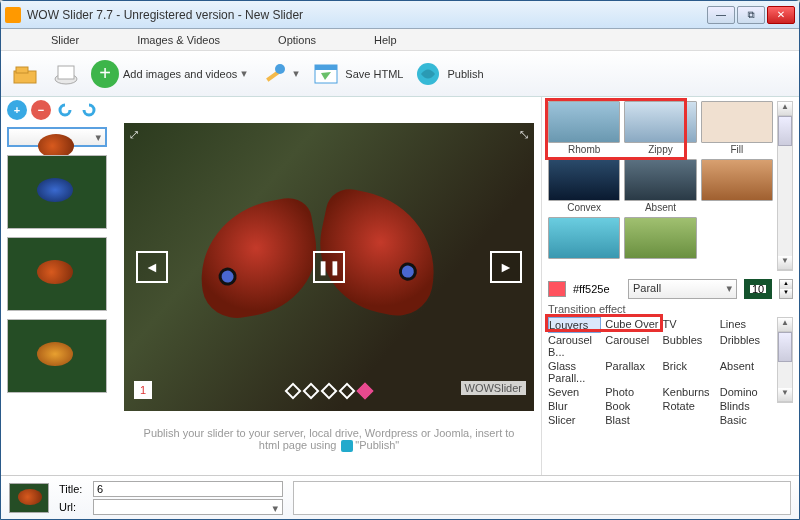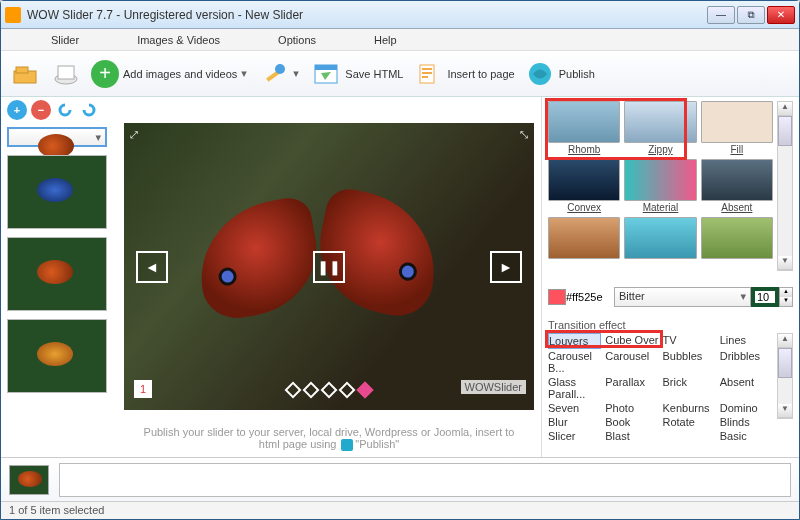--- a/index.html
+++ b/index.html
@@ -52,31 +52,31 @@
 .wm { position: absolute; right: 8px; bottom: 16px; background: rgba(255,255,255,0.8); padding: 1px 4px; font-size: 11px; color: #555;}
 .hint { font-size: 10px; color: #999; text-align: center; width: 380px; margin-top: 16px; }
 .hint .pubic { display: inline-block; width: 12px; height: 12px; background: #2ac; border-radius: 2px; vertical-align: middle; margin: 0 2px;}
 
 .right { width: 258px; border-left: 1px solid #ddd; display: flex; flex-direction: column; padding: 4px 6px 0 6px; overflow: hidden;}
 .rlabel { color: #555; font-size: 11px; margin-bottom: 2px; }
 .tplrow { display: flex; gap: 4px; margin-bottom: 4px; align-items: flex-start;}
 .tplgrid { flex: 1; display: grid; grid-template-columns: repeat(3, 1fr); gap: 4px; }
 .tpl { text-align: center; }
 .tplthumb { width: 100%; height: 42px; background: linear-gradient(#9cc3da,#6a98b0); border: 1px solid #aaa; border-radius: 1px; position: relative;}
-.tpl .lbl { font-size: 10px; color: #444; margin-top: 1px; text-decoration: underline; }
+.tpl .lbl { font-size: 10px; color: #444; margin-top: 1px; }
 .highlight { position: absolute; border: 3px solid #e8302f; pointer-events: none; }
 .hl1 { left: -3px; top: -3px; width: 142px; height: 62px; }
 .scroll { width: 16px; background: #f0f0f0; border: 1px solid #ccc; display: flex; flex-direction: column;}
 .scroll .sbtn { height: 14px; background: linear-gradient(#fff,#ddd); border-bottom: 1px solid #ccc; text-align: center; font-size: 8px; color: #666;}
 .scroll .sthumb { flex: 0 0 30px; background: linear-gradient(#eef,#ccd); border: 1px solid #aab; }
-.colorrow { display: flex; align-items: center; gap: 0; margin: 12px 0; }
+.colorrow { display: flex; align-items: center; gap: 7px; margin: 4px 0; }
 .colorsw { width: 18px; height: 16px; background: #ff525e; border: 1px solid #999;}
 .sel { flex: 1; height: 20px; border: 1px solid #aaa; background: linear-gradient(#fff,#eee); padding: 2px 16px 2px 4px; position: relative; color: #333;}
 .sel:after { content: "▾"; position: absolute; right: 4px; top: 2px; color: #666; }
-.numin { width: 28px; height: 20px; border: 4px solid #14532d; background: #fff; padding: 2px; display: flex; align-items: center;}
+.numin { width: 28px; height: 20px; border: 6px solid #14532d; background: #fff; padding: 2px; display: flex; align-items: center;}
 .spin { width: 14px; height: 20px; border: 1px solid #aaa; display: flex; flex-direction: column;}
 .spin div { flex: 1; font-size: 6px; text-align: center; background: linear-gradient(#fff,#ddd);}
 
 .cbrow { display: flex; align-items: center; gap: 4px; margin: 2px 0;}
 .cb { width: 12px; height: 12px; border: 1px solid #888; background: #fff;}
 .fxrow { display: flex; gap: 4px; }
 .fxcols { flex: 1; display: grid; grid-template-columns: repeat(4,1fr); column-gap: 4px; font-size: 10px; color: #333; position: relative;}
 .fx { padding: 1px 0; }
 .fx.sel1 { background: #dbe8fb; border: 1px solid #7aa7e0;}
 .hl2 { left: -3px; top: -3px; width: 118px; height: 18px; }
@@ -143,31 +143,20 @@
       </div>
     <div class="tool">
         <div class="ic">
           <svg width="26" height="22">
             <rect x="2" y="2" width="22" height="18" fill="#fff" stroke="#4aa0e0"></rect>
             <rect x="2" y="2" width="22" height="5" fill="#4aa0e0"></rect>
             <polygon points="8,10 12,17 18,9" fill="#6ac06a"></polygon>
           </svg>
         </div>
         <span>Save HTML</span>
-      </div>
-    <div class="tool">
-        <div class="ic">
-          <svg width="24" height="24">
-            <rect x="4" y="3" width="14" height="18" fill="#fff" stroke="#f4a94a"></rect>
-            <rect x="6" y="6" width="10" height="2" fill="#f4a94a"></rect>
-            <rect x="6" y="10" width="10" height="2" fill="#f4a94a"></rect>
-            <rect x="6" y="14" width="6" height="2" fill="#f4a94a"></rect>
-          </svg>
-        </div>
-        <span>Insert to page</span>
       </div>
     <div class="tool">
         <div class="ic">
           <svg width="26" height="26">
             <circle cx="13" cy="13" r="11" fill="#36b9d6"></circle>
             <path d="M6 13 Q13 4 20 13 Q13 22 6 13" fill="#2a9ab4"></path>
           </svg>
         </div>
         <span>Publish</span>
       </div>
@@ -248,24 +237,20 @@
             </div>
           <div class="tpl">
               <div class="tplthumb" style="background:#f0e0d0"></div>
               <div class="lbl">Fill</div>
             </div>
           <div class="tpl">
               <div class="tplthumb" style="background:linear-gradient(#2a4a6a,#0a1a30)"></div>
               <div class="lbl">Convex</div>
             </div>
           <div class="tpl">
-              <div class="tplthumb" style="background:linear-gradient(90deg,#34c0bc,#f05a8a)"></div>
-              <div class="lbl">Material</div>
-            </div>
-          <div class="tpl">
               <div class="tplthumb" style="background:linear-gradient(#5a7080,#2a3a46)"></div>
               <div class="lbl">Absent</div>
             </div>
           <div class="tpl">
               <div class="tplthumb" style="background:linear-gradient(#d8a070,#a06030)"></div>
             </div>
           <div class="tpl">
               <div class="tplthumb" style="background:linear-gradient(#6acde0,#3a98b0)"></div>
             </div>
           <div class="tpl">
@@ -277,21 +262,21 @@
             <div class="sbtn">▲</div>
             <div class="sthumb"></div>
             <div style="flex:1"></div>
             <div class="sbtn">▼</div>
           </div>
       </div>
 
       <div class="colorrow">
         <div class="colorsw"></div>
         <div style="width:48px">#ff525e</div>
-        <div class="sel">Bitter</div>
+        <div class="sel">Parall</div>
         <div class="numin">10</div>
         <div class="spin">
             <div>▲</div>
             <div>▼</div>
           </div>
       </div>
 
       <div class="rlabel">Transition effect</div>
       <div class="fxrow">
         <div class="fxcols">
@@ -329,16 +314,25 @@
           </div>
       </div>
 
     </div>
   </div>
 
   <div class="bottom">
     <div class="bthumb">
         <div class="bfly" style="left:20%;top:20%;width:24px;height:16px"></div>
       </div>
+    <div class="bprops">
+      <div class="brow">
+          <span style="width:30px">Title:</span>
+          <div class="binput">6</div>
+        </div>
+      <div class="brow">
+          <span style="width:30px">Url:</span>
+          <div class="binput sel" style="width:190px"></div>
+        </div>
+    </div>
     <div class="barea"></div>
   </div>
-  <div class="status">1 of 5 item selected</div>
 </div>
 
 </body></html>

